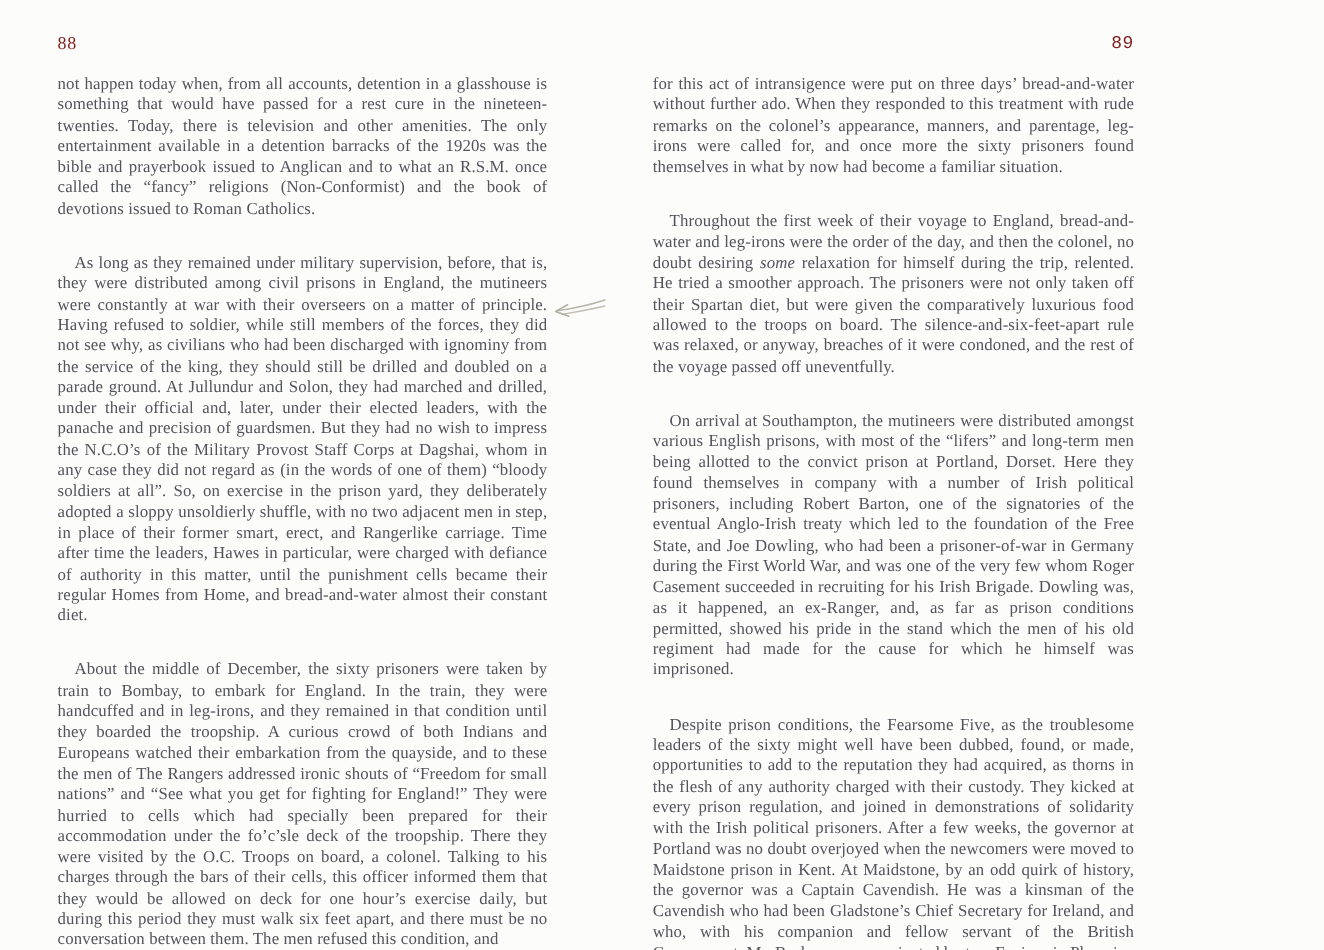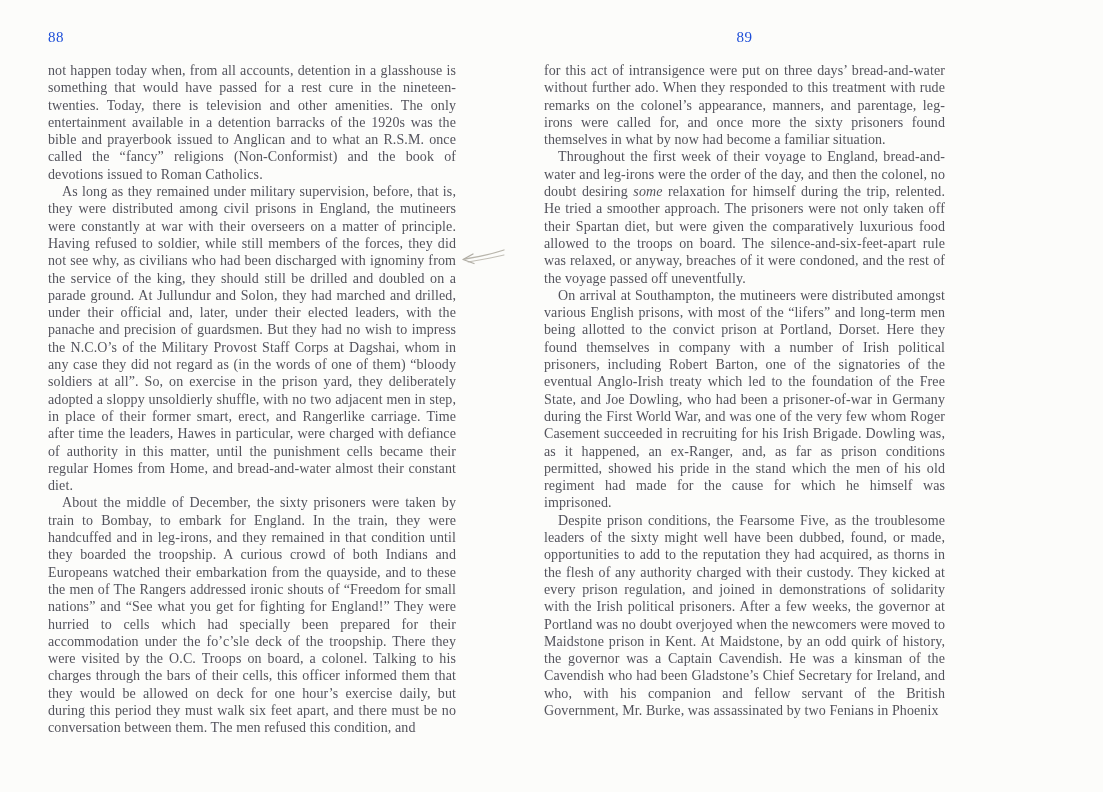--- a/index.html
+++ b/index.html
@@ -22,33 +22,33 @@
     position: absolute;
     top: 0;
   }
   .page-left  { left: 48px;  width: 408px; }
   .page-right { left: 544px; width: 401px; }
   .page-number {
     margin-top: 28px;
     height: 18px;
     font-size: 15px;
     line-height: 18px;
-    color: #1d4ed8;
+    color: #7f1d1d;
     letter-spacing: 0.5px;
   }
-  .page-number.align-right { text-align: center; }
+  .page-number.align-right { text-align: right; font-family: Liberation Mono, monospace; }
   .text-block {
     margin-top: 16px;
     font-size: 14px;
     line-height: 17.3px;
     text-align: justify;
     letter-spacing: 0.1px;
   }
   p.para { margin: 0; }
-  p.para.indent { text-indent: 14px; }
+  p.para.indent { text-indent: 14px; margin-top: 28px; }
   .seg { white-space: pre-wrap; }
   .pencil-underline {
     text-decoration-color: #b8b5ab;
     text-decoration-thickness: 1.2px;
     text-underline-offset: 2.5px;
     text-decoration-skip-ink: none;
   }
   .italic { font-style: italic; }
   .margin-arrow {
     position: absolute;

